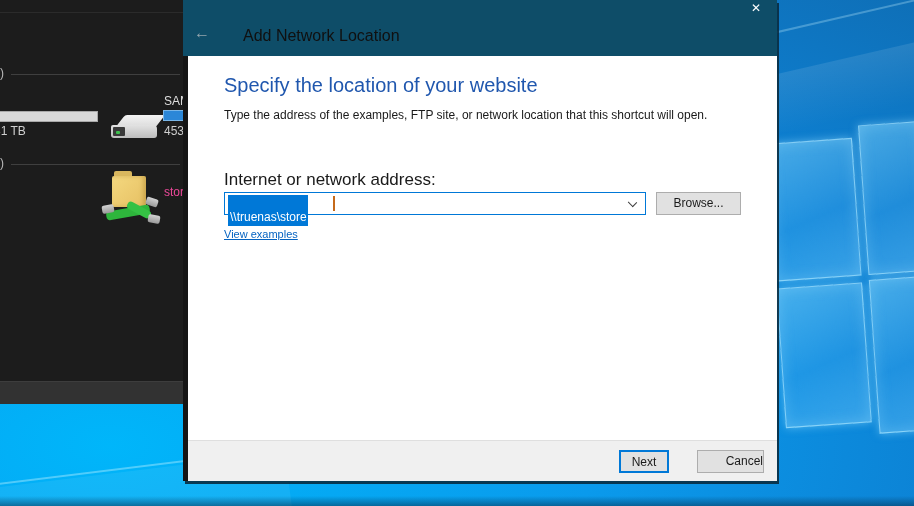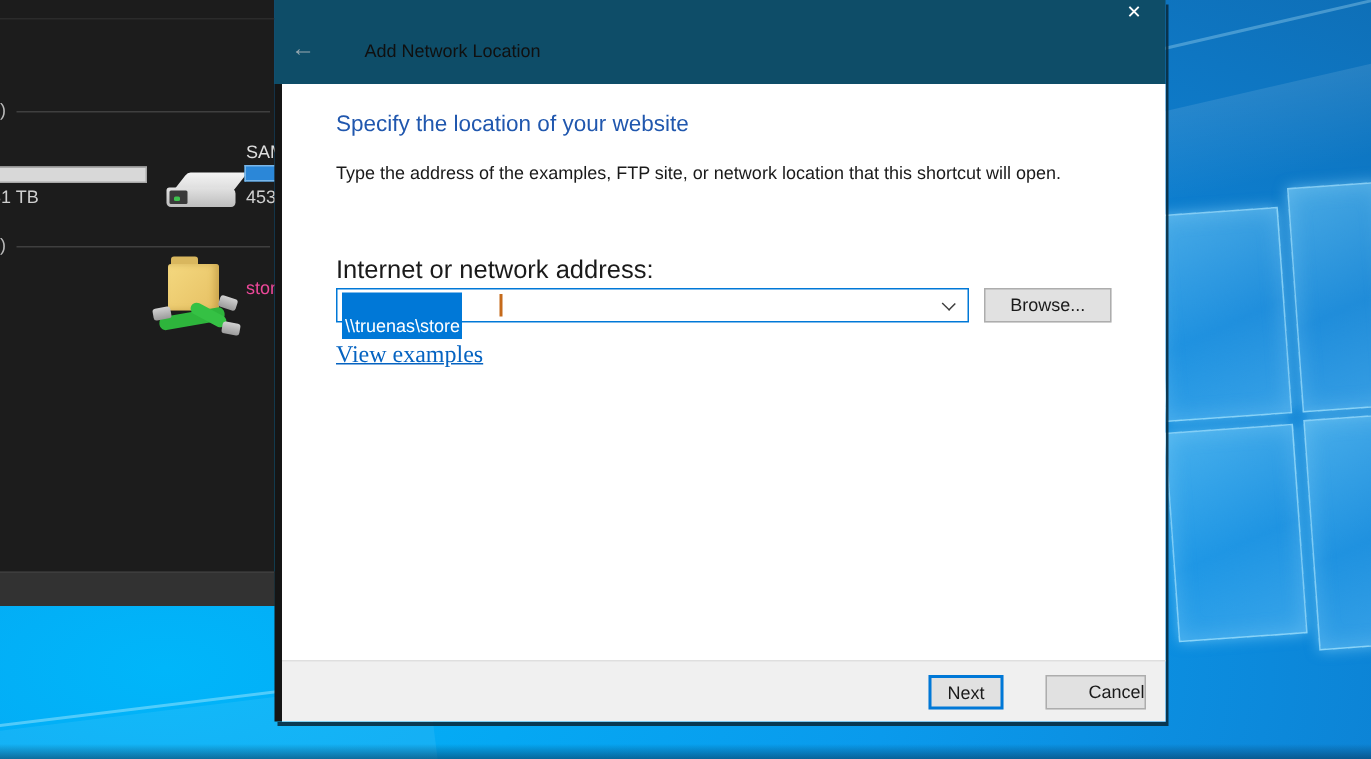--- a/index.html
+++ b/index.html
@@ -65,35 +65,35 @@
   .nf-p2 { left:42px; top:30px; width:12px; height:8px; transform:rotate(18deg); }
   .nf-p3 { left:44px; top:47px; width:12px; height:8px; transform:rotate(10deg); }
 
   .statusbar { position:absolute; left:0; top:381px; width:100%; height:23px; background:#323232; border-top:1px solid #3d3d3d; }
 
   
   .wizard { position:absolute; left:183px; top:0; width:594px; height:481px;
     box-shadow:2px 3px 0 rgba(9,44,64,.9); }
   .titlebar { position:absolute; left:0; top:0; width:100%; height:56px; background:#0e4d68; }
   .back-btn { position:absolute; left:8px; top:23px; width:22px; height:20px; color:#94a6ae; font-size:16px; line-height:20px; text-align:center; cursor:default; }
-  .dlg-title { position:absolute; left:60px; top:27px; color:#101010; font-size:12px; }
+  .dlg-title { position:absolute; left:60px; top:27px; color:#101010; font-size:16px; }
   .close-btn { position:absolute; right:6px; top:0px; width:30px; height:18px; color:#ffffff; font-size:12px; line-height:16px; text-align:center; cursor:default; }
   .left-sliver { position:absolute; left:0; top:56px; width:5px; bottom:0; background:#151515; }
   .dlg-body { position:absolute; left:5px; right:0; top:56px; height:384px; background:#ffffff; }
-  .dlg-heading { position:absolute; left:36px; top:18px; font-size:15px; color:#2057ae; }
+  .dlg-heading { position:absolute; left:36px; top:18px; font-size:20px; color:#2057ae; }
   .dlg-desc { position:absolute; left:36px; top:52px; width:520px; font-size:12px; color:#1a1a1a; }
   .addr-label { position:absolute; left:36px; top:114px; font-size:17px; color:#1a1a1a; }
   .combo { position:absolute; left:36px; top:136px; width:422px; height:23px; background:#fff; border:1px solid #0078d7; }
   .combo .sel { position:absolute; left:3px; top:2px; padding:15px 1px 2px 2px; background:#0078d7; color:#fff; font-size:12px; white-space:pre; }
   .combo .caret { position:absolute; left:108px; top:3px; width:1.5px; height:15px; background:#c56a1b; }
   .combo .chev { position:absolute; right:9px; top:6px; width:7px; height:7px;
     border-right:1.5px solid #3c3c3c; border-bottom:1.5px solid #3c3c3c; transform:rotate(45deg) scaleY(.9); }
   .browse-btn { position:absolute; left:468px; top:136px; width:85px; height:23px; background:#e1e1e1; border:1px solid #adadad;
     font-size:12px; color:#1a1a1a; text-align:center; line-height:21px; }
-  .examples-link { position:absolute; left:36px; top:172px; font-size:16px; color:#0563c1; text-decoration:underline; cursor:default;font-family:Liberation Serif, serif; }
+  .examples-link { position:absolute; left:36px; top:172px; font-size:11px; color:#0563c1; text-decoration:underline; cursor:default; }
   .dlg-footer { position:absolute; left:5px; right:0; top:440px; height:41px; background:#f0f0f0; border-top:1px solid #dfdfdf; }
   .btn { position:absolute; top:9px; height:23px; font-size:12px; color:#1a1a1a; text-align:center; line-height:20px; background:#e1e1e1; }
   .next-btn { left:431px; width:50px; border:2px solid #0078d7; }
   .cancel-btn { left:509px; width:67px; border:1px solid #adadad; line-height:21px;text-align:right; }
 </style>
 </head>
 <body>
 
 <div class="screen">
 

